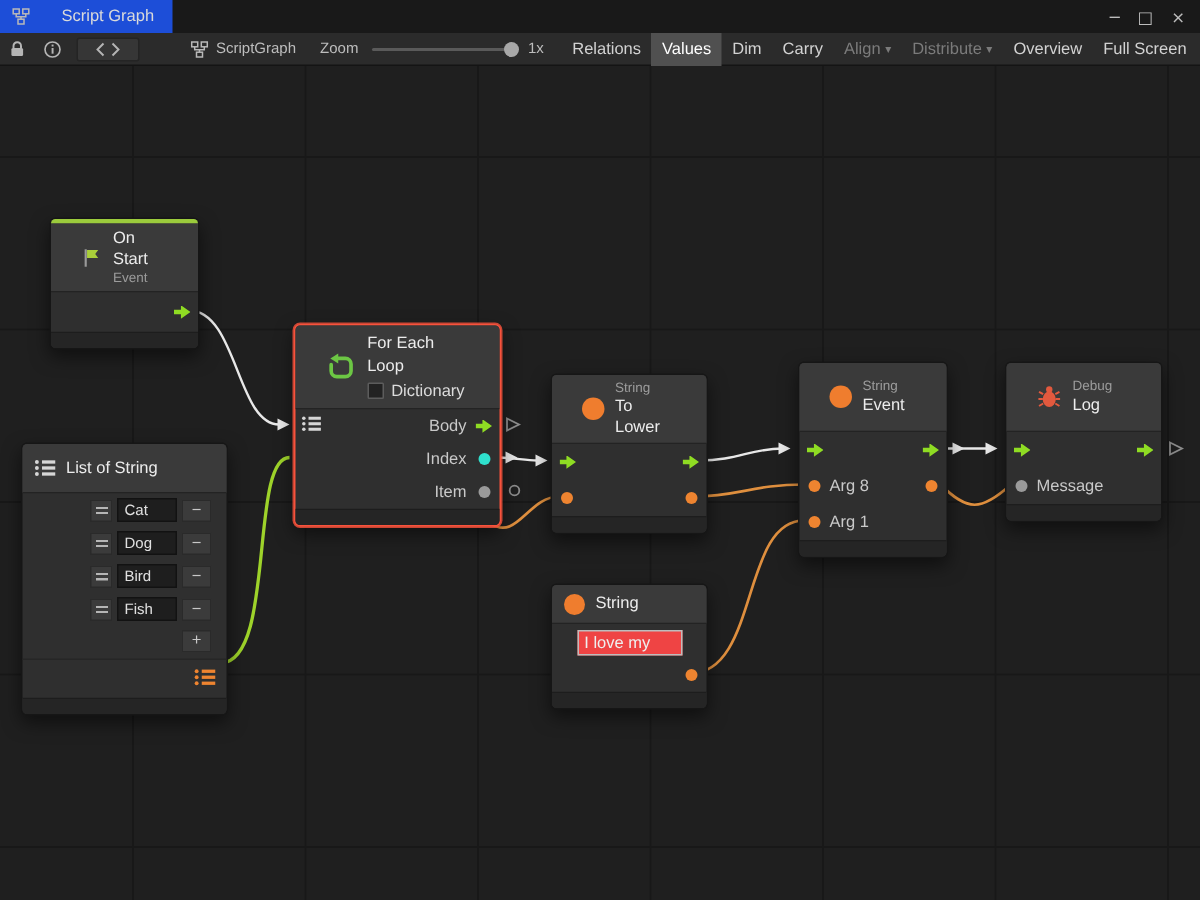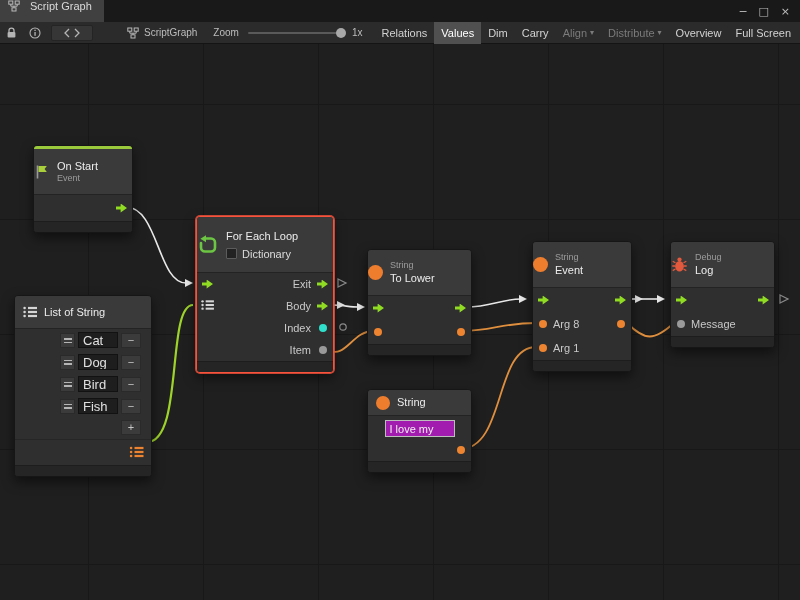--- a/index.html
+++ b/index.html
@@ -2,21 +2,21 @@
 <html><head>
 <meta charset="utf-8">
 <style>
   * { margin:0; padding:0; box-sizing:border-box; }
   html,body { background:#161616; }
   body { font-family:"Liberation Sans","DejaVu Sans",sans-serif; }
   #app { position:relative; width:800px; height:600px; overflow:hidden; background:#1f1f1f; user-select:none; }
 
   
   #titlebar { position:absolute; top:0; left:0; width:800px; height:22px; background:#191919; display:flex; align-items:center; z-index:5; }
-  .tab { height:22px; display:flex; gap:10px; padding:0 12px 0 8px; background:#404040; color:#dadada; font-size:11px; }
+  .tab { height:22px; display:flex; align-items:center; gap:21px; padding:0 12px 0 8px; background:#1d4ed8; color:#dadada; font-size:11px; }
   .win-controls { margin-left:auto; display:flex; align-items:center; gap:12px; padding-right:10px; color:#bdbdbd; font-size:11px; font-family:"DejaVu Sans",sans-serif; }
   .win-controls span { cursor:default; }
 
   #toolbar { position:absolute; top:22px; left:0; width:800px; height:22px; background:#2b2b2b; border-bottom:1px solid #141414; display:flex; align-items:center; font-size:11px; color:#c8c8c8; z-index:5;text-align:center; }
   .ticon { display:flex; align-items:center; justify-content:center; height:22px; padding:0 6px; }
   .code-btn { background:#363636; border:1px solid #242424; border-radius:2px; height:16px; width:42px; display:flex; align-items:center; justify-content:center; margin:0 8px 0 4px; }
   .graph-crumb { display:flex; align-items:center; gap:5px; color:#bdbdbd; font-size:10px; margin-left:26px; }
   .zoom-label { margin-left:16px; font-size:10px; color:#bdbdbd; }
   .slider { width:95px; height:2px; background:#5a5a5a; border-radius:1px; position:relative; margin:0 9px; }
   .knob { position:absolute; right:-3px; top:50%; transform:translateY(-50%); width:10px; height:10px; border-radius:50%; background:#a8a8a8; }
@@ -36,21 +36,21 @@
     background-size:115px 115px, 115px 115px;
     background-position:0px 60px, 88px 0px;
     z-index:0; }
   #wires { position:absolute; top:0; left:0; width:800px; height:600px; z-index:1; pointer-events:none; }
   #wires path.w { fill:none; }
 
   
   .node { position:absolute; z-index:2; background:#2f2f2f; border:1px solid #161616; border-radius:4px; box-shadow:0 5px 12px rgba(0,0,0,.5); color:#ddd; font-size:11px; }
   .node.selected { border:1px solid #f8523c; box-shadow:0 0 0 1px rgba(248,82,60,.8), 0 5px 12px rgba(0,0,0,.5); }
   .event-bar { height:3px; background:#9bcb3c; border-radius:3px 3px 0 0; }
-  .nhead { background:#3a3a3a; border-bottom:1px solid #232323; border-radius:3px 3px 0 0; display:flex; align-items:center; gap:7px; padding:6px 0; }
+  .nhead { background:#3a3a3a; border-bottom:1px solid #232323; border-radius:3px 3px 0 0; display:flex; align-items:center; gap:7px; padding:6px 20px; }
   .nhead.flat { border-radius:0; }
   .htxt { display:flex; flex-direction:column; }
   .hcat { font-size:9px; color:#9c9c9c; line-height:1.25; }
   .htitle { font-size:11px; color:#ececec; line-height:1.3; }
   .nfoot { height:11px; background:#252525; border-top:1px solid #1d1d1d; border-radius:0 0 3px 3px; }
   .prow { position:relative; height:22px; }
   .prow24 { position:relative; height:24px; }
   .plabel { position:absolute; top:50%; transform:translateY(-50%); color:#c9c9c9; font-size:11px; }
   .lab-r { right:22px; }
   .lab-l { left:20px; }
@@ -67,27 +67,27 @@
   .scircle { width:15px; height:15px; border-radius:50%; background:#ef7d2e; flex:none; }
   .bars-port { position:absolute; left:4px; top:50%; transform:translateY(-50%); }
   .cb-row { display:flex; gap:5px; margin-top:4px; }
   .checkbox { width:11px; height:11px; background:#222; border:1px solid #5c5c5c; border-radius:1px; }
   .cb-label { font-size:11px; color:#dcdcdc; }
 
   
   .list-row { display:flex; align-items:center; justify-content:flex-end; gap:3px; height:22px; padding-right:10px; }
   .handle { width:15px; height:15px; background:#3b3b3b; border:1px solid #2a2a2a; display:flex; align-items:center; justify-content:center; }
   .handle i { display:block; width:8px; height:5px; background:repeating-linear-gradient(to bottom,#b5b5b5 0 1.5px,transparent 1.5px 3.5px); }
-  .tfield { width:40px; height:16px; background:#1e1e1e; border:1px solid #121212; color:#e0e0e0; font-size:13px; padding:0 4px; font-family:inherit; }
+  .tfield { width:40px; height:16px; background:#1e1e1e; border:1px solid #121212; color:#e0e0e0; font-size:10px; padding:0 4px; font-family:inherit; }
   .sqbtn { width:20px; height:15px; background:#3b3b3b; border:1px solid #2a2a2a; color:#c8c8c8; font-size:11px; line-height:1; display:flex; align-items:center; justify-content:center; }
   .plus-row { display:flex; justify-content:flex-end; padding:3px 10px 4px 0; }
   .out-row { position:relative; height:26px; border-top:1px solid #262626; }
   .out-row .bars-out { position:absolute; right:7px; top:50%; transform:translateY(-50%); }
 
-  .lit-field { display:block; width:70px; height:17px; margin:4px auto 2px auto; background:#a21caf; border:1px solid #bdbdbd; color:#efefef; font-size:11px; padding:0 4px; font-family:inherit; }
+  .lit-field { display:block; width:70px; height:17px; margin:4px auto 2px auto; background:#ef4444; border:1px solid #bdbdbd; color:#efefef; font-size:11px; padding:0 4px; font-family:inherit; }
 </style>
 </head>
 <body>
 
 <div id="app">
 
   <div id="canvas"></div>
 
   <svg id="wires">
     <path class="w" d="M126 207 C158 207 158 283 186 283" stroke="#e8e8e8" stroke-width="1.6"></path>
@@ -205,25 +205,20 @@
       </svg>
       <div class="htxt">
         <div class="htitle">For Each Loop</div>
         <div class="cb-row">
           <span class="checkbox"></span>
           <span class="cb-label">Dictionary</span>
         </div>
       </div>
     </div>
     <div class="prow">
-      <span class="flow-arrow in"></span>
-      <span class="plabel lab-r">Exit</span>
-      <span class="flow-arrow out"></span>
-    </div>
-    <div class="prow">
       <span class="bars-port">
         <svg width="13" height="11" viewBox="0 0 14 12">
           <g fill="#d6d6d6">
             <circle cx="1.6" cy="2" r="1.3"></circle>
               <rect x="5" y="0.9" width="9" height="2.2"></rect>
             <circle cx="1.6" cy="6" r="1.3"></circle>
               <rect x="5" y="4.9" width="9" height="2.2"></rect>
             <circle cx="1.6" cy="10" r="1.3"></circle>
               <rect x="5" y="8.9" width="9" height="2.2"></rect>
           </g>

